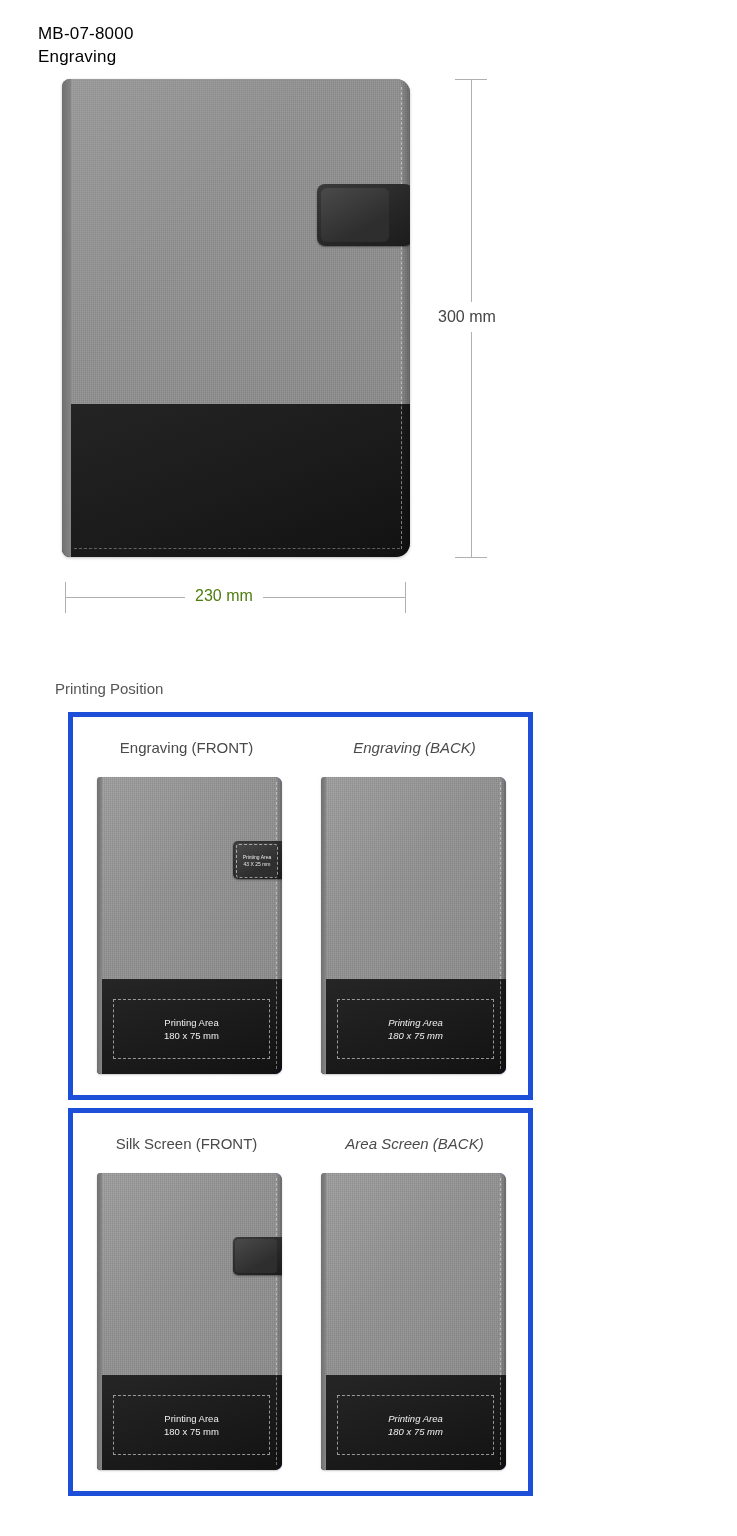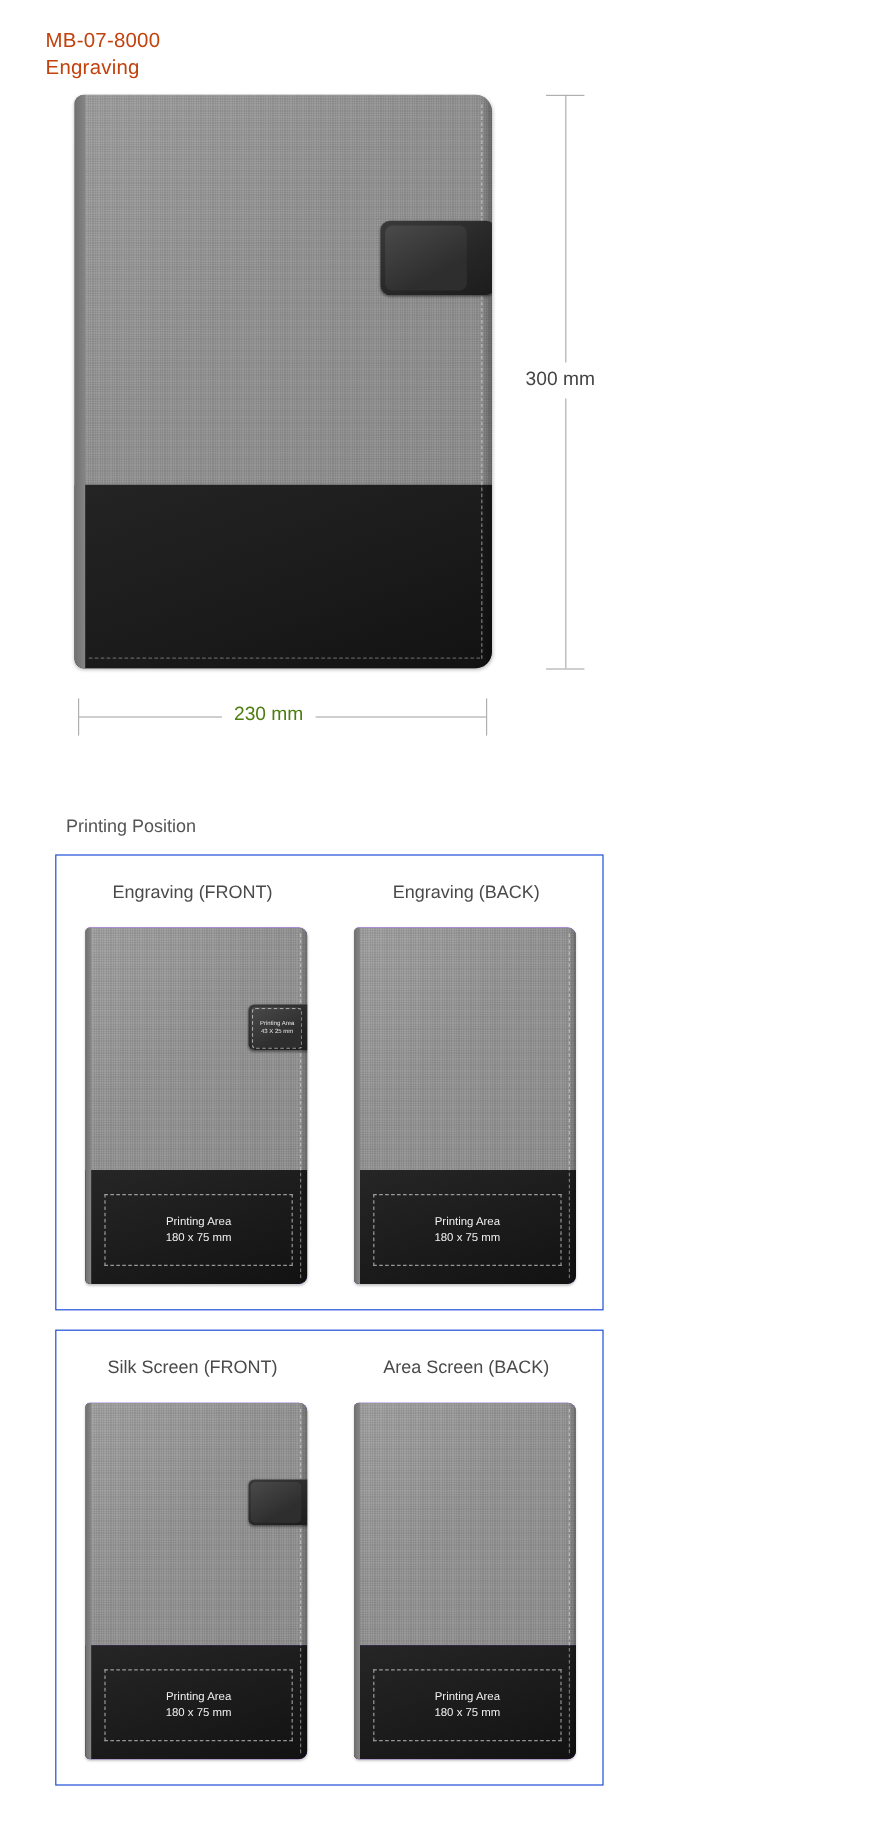--- a/index.html
+++ b/index.html
@@ -16,21 +16,21 @@
     overflow: hidden;
   }
 
   
   .header {
     position: absolute;
     left: 38px;
     top: 22px;
     font-size: 17px;
     line-height: 23px;
-    color: #c2410c;
+    color: #000000;
     letter-spacing: 0.2px;
   }
 
   
   .dim-section {
     position: absolute;
     left: 0;
     top: 74px;
     width: 586px;
     height: 560px;
@@ -176,36 +176,36 @@
     position: absolute;
     left: 55px;
     top: 680px;
     font-size: 15px;
     color: #555555;
     text-align: right;
   }
 
   .pp-box {
     position: absolute;
-    left: 46px;
+    left: 68px;
     width: 455px;
-    border: 1px solid #1d4ed8;
+    border: 5px solid #1d4ed8;
     background: #ffffff;
   }
   .pp-box-1 { top: 712px; height: 378px; }
   .pp-box-2 { top: 1108px; height: 378px; }
 
   .pp-col {
     position: absolute;
     top: 0;
     width: 227px;
     height: 100%;
   }
   .pp-col-left { left: 0; }
-  .pp-col-right { left: 228px; }
+  .pp-col-right { left: 228px; font-style: italic; }
 
   .pp-caption {
     position: absolute;
     top: 22px;
     left: 0;
     width: 100%;
     text-align: center;
     font-size: 15px;
     color: #4a4a4a;
   }

